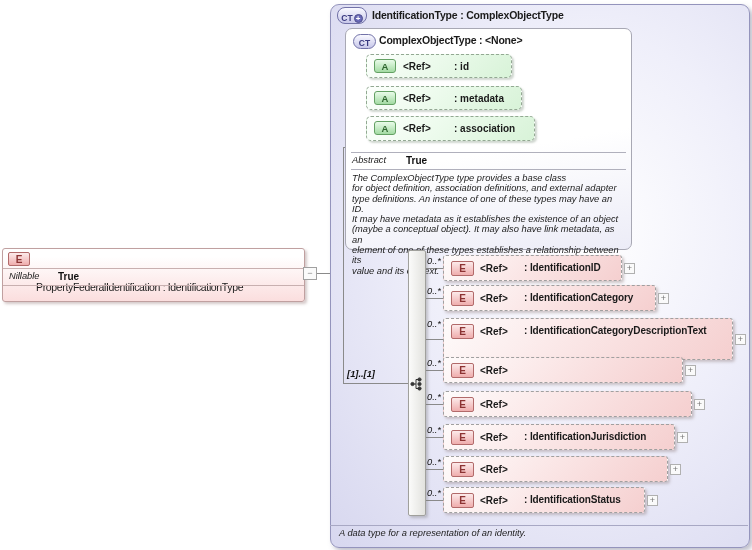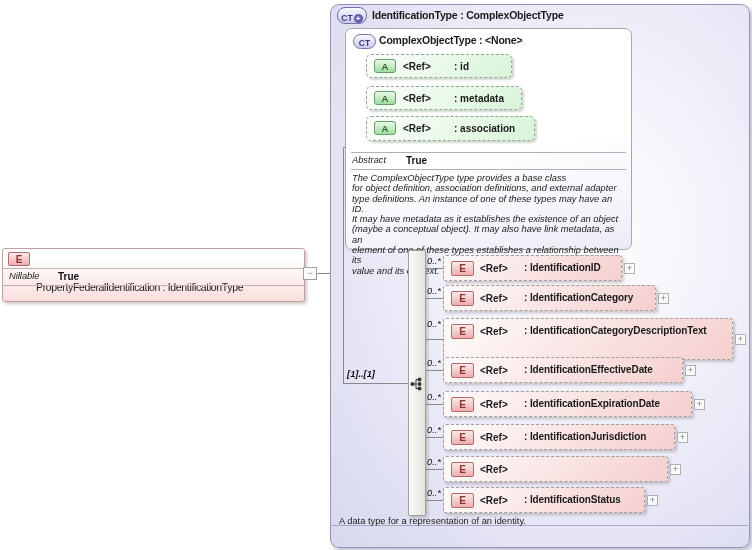--- a/index.html
+++ b/index.html
@@ -3,21 +3,21 @@
 <meta charset="utf-8">
 <style>
   html,body{margin:0;padding:0;background:#ffffff;}
   #canvas{position:relative;width:752px;height:550px;font-family:"Liberation Sans",sans-serif;color:#1a1a1a;overflow:hidden;}
   .abs{position:absolute;}
   
   .outer{left:330px;top:4px;width:418px;height:542px;border:1px solid #9494bc;border-radius:9px;
          background:radial-gradient(ellipse at 62% 42%, #ffffff 0%, #efeffa 45%, #d7d7ef 100%);
          box-shadow:3px 3px 5px rgba(125,125,150,.5);}
   .outer-sep{left:330px;top:525px;width:418px;border-top:1px solid #a8a8c4;}
-  .outer-annotation{left:339px;top:516px;width:400px;font-size:9.3px;color:#222;}
+  .outer-annotation{left:339px;top:528px;width:400px;font-size:9.3px;font-style:italic;color:#222;}
   .hdr-title{font-size:10.5px;font-weight:bold;letter-spacing:-.2px;white-space:nowrap;}
   
   .ctbadge{display:flex;align-items:flex-end;justify-content:center;gap:1px;border:1px solid #7272a8;border-radius:8px;
            background:linear-gradient(180deg,#f9f9ff,#c8c8ea);font-size:8.5px;font-weight:bold;color:#3a3a80;}
   .ctplus{width:9px;height:9px;border-radius:50%;background:#6a6ab8;border:1px solid #50508e;color:#fff;
           font-size:8px;font-weight:bold;line-height:8px;text-align:center;box-sizing:border-box;}
   
   .inner{left:345px;top:28px;width:285px;height:220px;border:1px solid #a8a8b4;border-radius:7px;
          background:linear-gradient(170deg,#ffffff 55%,#ececf7 100%);}
   .inner-sep{position:absolute;left:5px;right:5px;border-top:1px solid #b0b0bc;}
@@ -159,29 +159,27 @@
     <span class="ebadge">E</span>
     <span class="eref">&lt;Ref&gt;</span>
     <span class="ename">: IdentificationCategoryDescriptionText</span>
   </div>
   <div class="abs plusbox" style="left:735px;top:334px;">+</div>
 
   <div class="abs card" style="top:358px;">0..*</div>
   <div class="abs elem" style="top:357px;width:240px;height:26px;">
     <span class="ebadge">E</span>
     <span class="eref">&lt;Ref&gt;</span>
-    <span class="ename">: IdentificationEffectiveDate</span>
   </div>
   <div class="abs plusbox" style="left:685px;top:365px;">+</div>
 
   <div class="abs card" style="top:392px;">0..*</div>
   <div class="abs elem" style="top:391px;width:249px;height:26px;">
     <span class="ebadge">E</span>
     <span class="eref">&lt;Ref&gt;</span>
-    <span class="ename">: IdentificationExpirationDate</span>
   </div>
   <div class="abs plusbox" style="left:694px;top:399px;">+</div>
 
   <div class="abs card" style="top:425px;">0..*</div>
   <div class="abs elem" style="top:424px;width:232px;height:26px;">
     <span class="ebadge">E</span>
     <span class="eref">&lt;Ref&gt;</span>
     <span class="ename">: IdentificationJurisdiction</span>
   </div>
   <div class="abs plusbox" style="left:677px;top:432px;">+</div>

